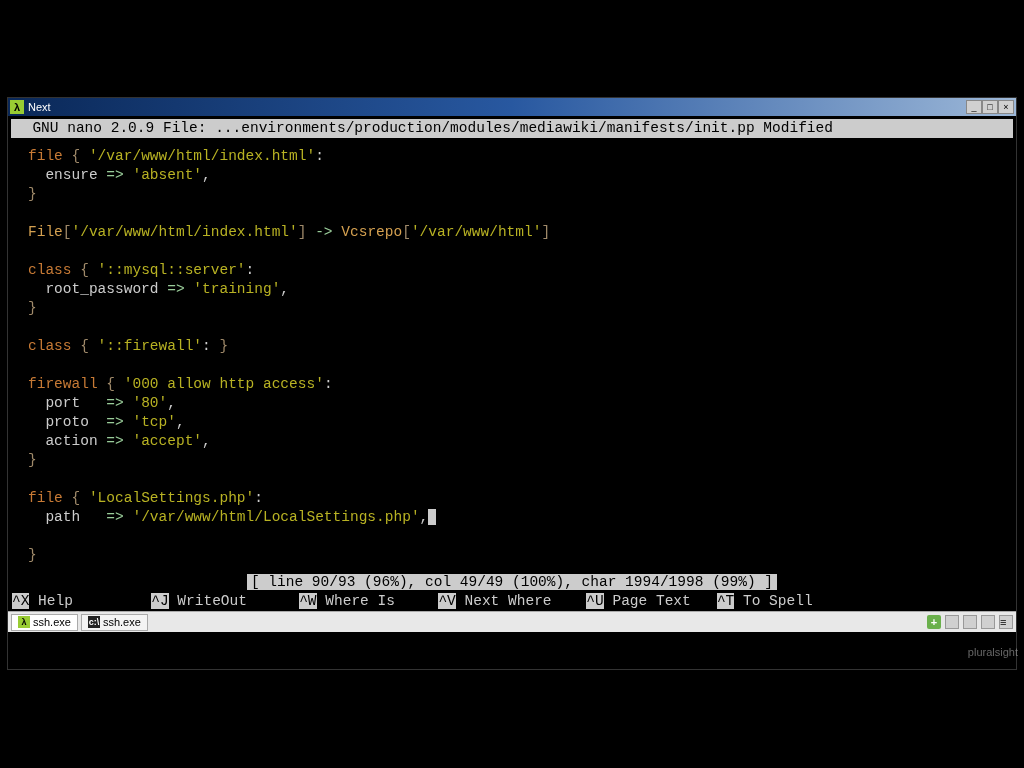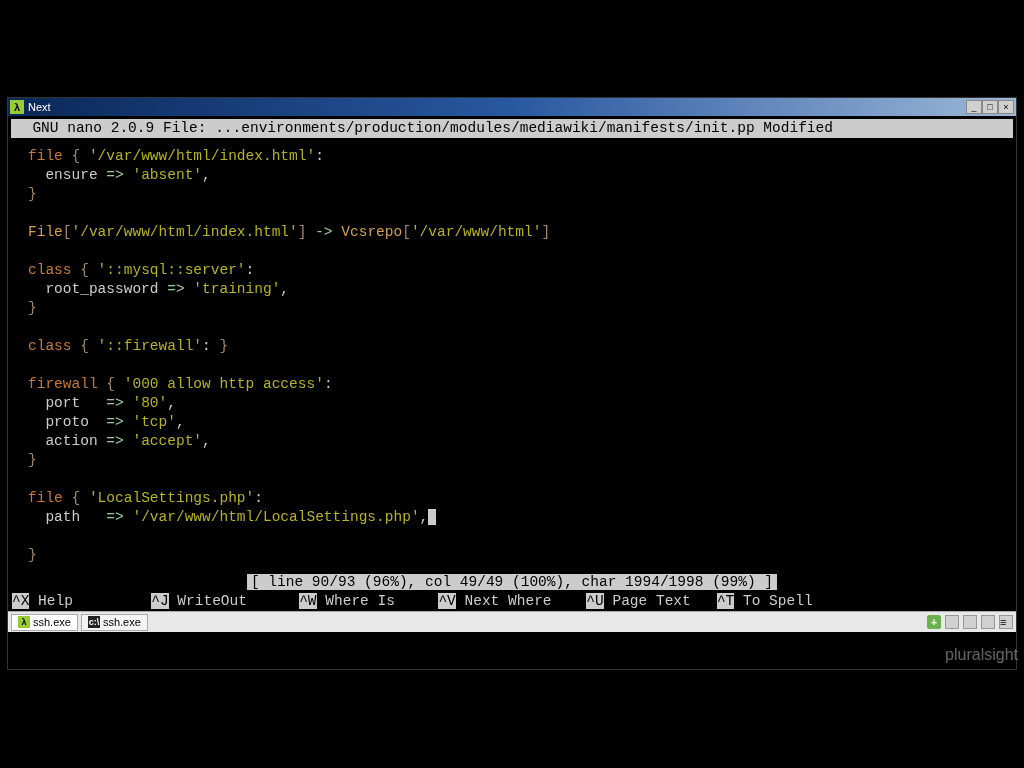--- a/index.html
+++ b/index.html
@@ -148,21 +148,21 @@
 .tray-icon {
   width: 14px; height: 14px;
 }
 .plus { background: #6ab04c; color: #fff; font-weight: bold; display: flex; align-items:center; justify-content:center; font-size:11px; border-radius:2px;}
 .mini { background: #d0d0d0; border: 1px solid #999; }
 .watermark {
   position: absolute;
   right: 6px;
   top: 646px;
   font-family: sans-serif;
-  font-size: 16px;
+  font-size: 11px;
   color: rgba(200,200,200,0.5);
 }
 </style>
 </head>
 <body>
 
 <div class="window">
   <div class="titlebar">
     <div class="icon">λ</div>
     <span>Next</span>

